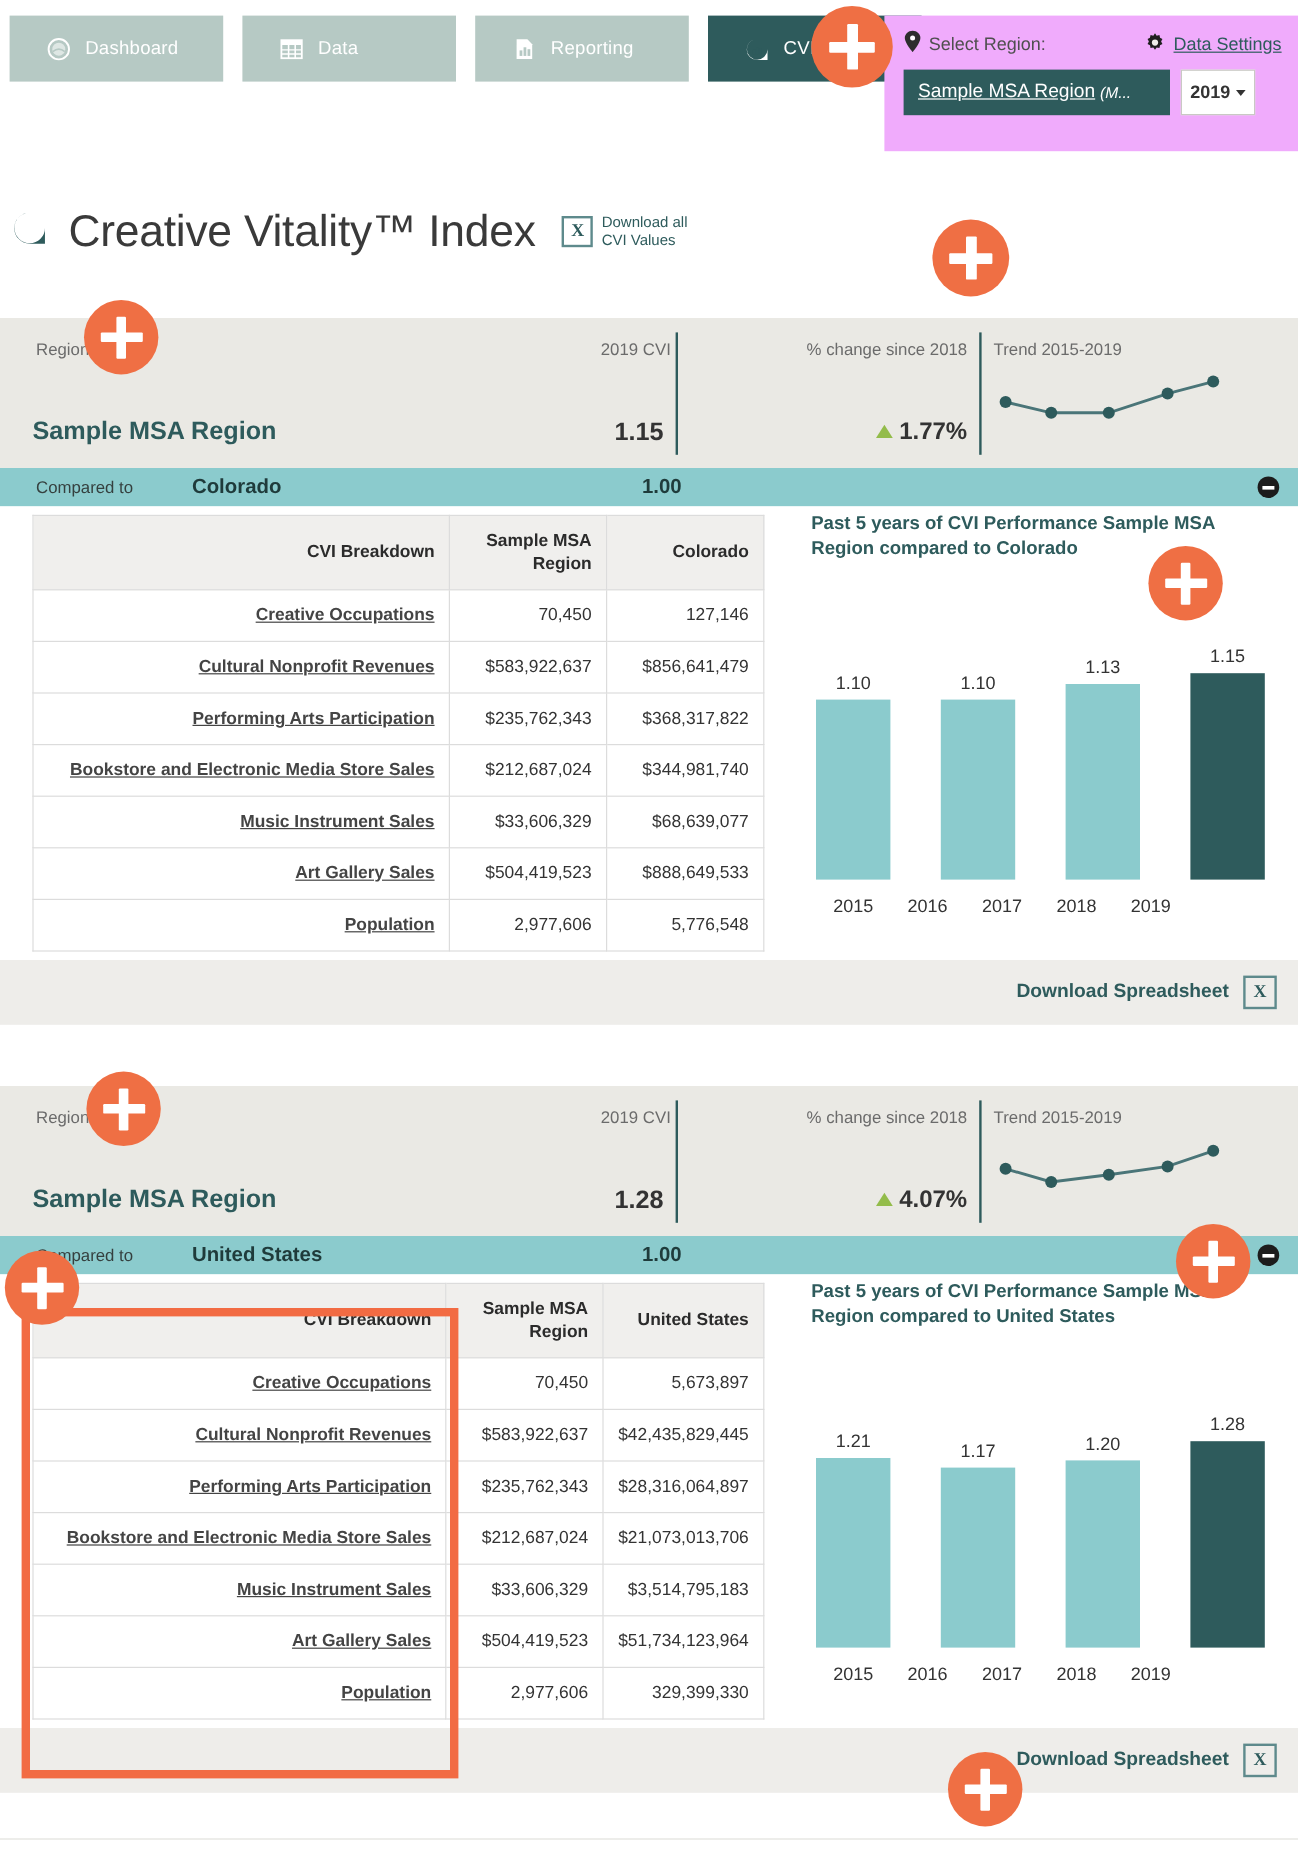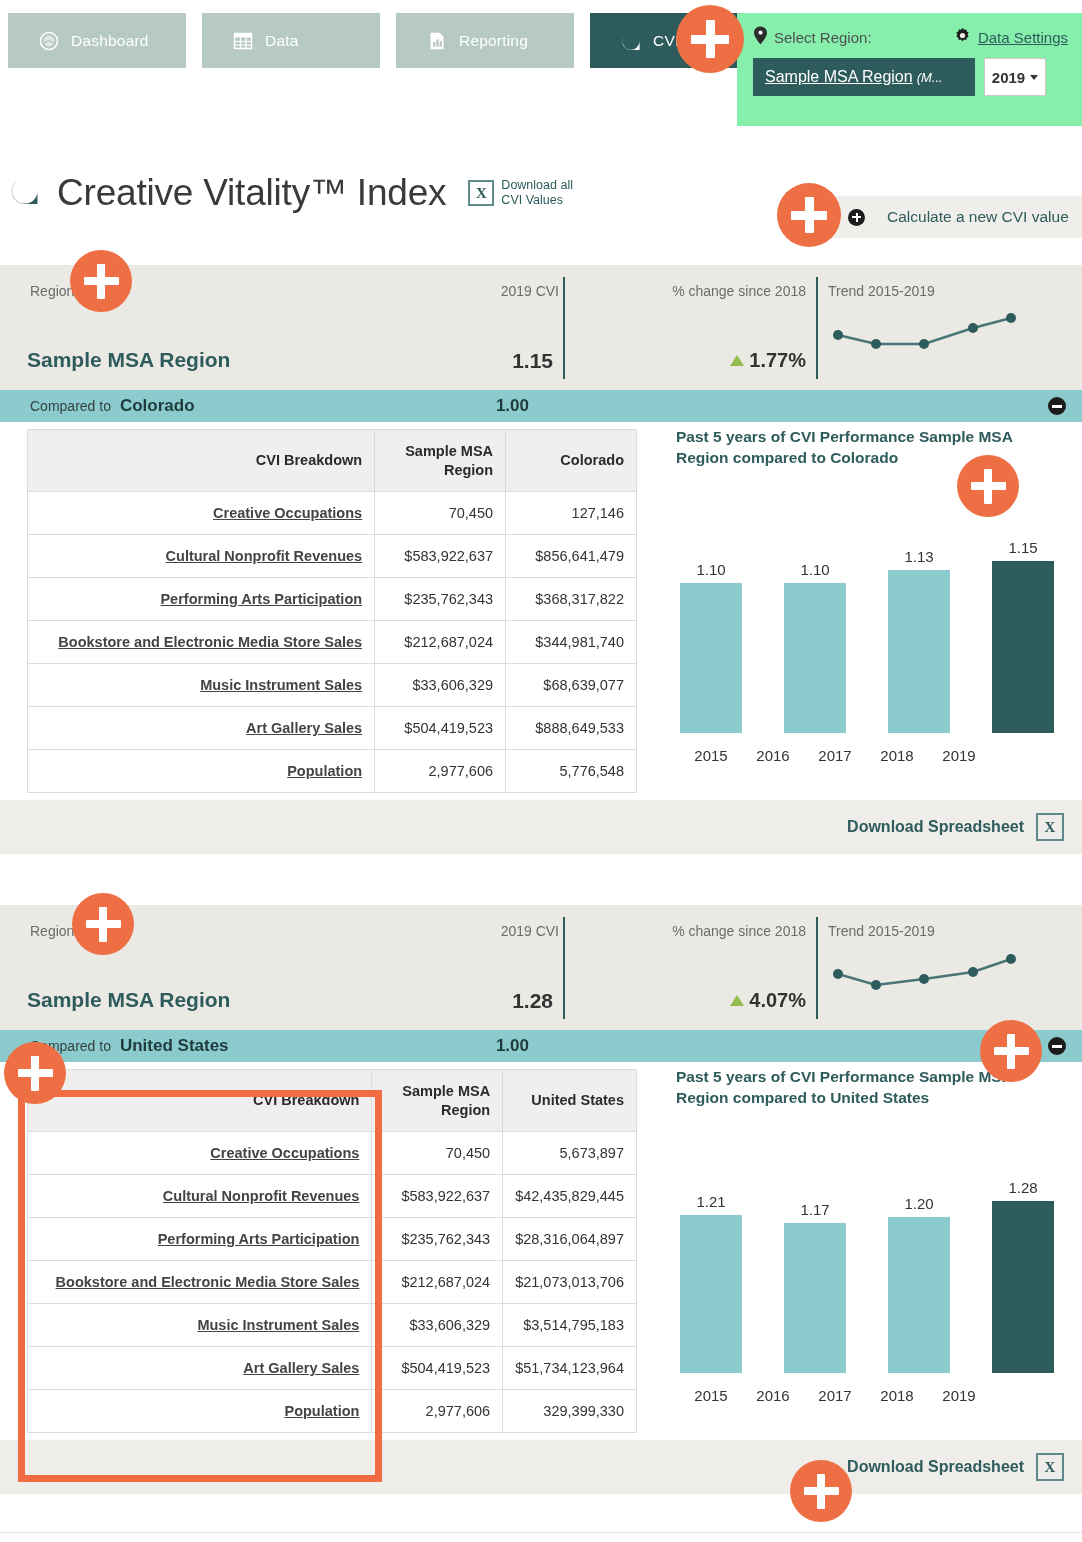--- a/index.html
+++ b/index.html
@@ -46,21 +46,21 @@
   .nav-tab.active { background: #2e5b5c; }
   .nav-tab .tab-ico { width: 20px; height: 20px; flex: 0 0 20px; position: relative; }
   .nav-label { white-space: nowrap; }
 
   
   .region-panel {
     position: absolute;
     top: 13px; left: 737px;
     width: 345px;
     height: 113px;
-    background: #86efac;
+    background: #f0abfc;
     padding: 11px 14px 0 16px;
   }
   .region-row1 {
     display: flex;
     align-items: center;
     height: 26px;
     gap: 6px;
   }
   .region-lbl {
     font-size: 15px;
@@ -228,24 +228,25 @@
   }
   .spark { position: absolute; left: 828px; top: 38px; }
 
   .cmp-bar {
     position: relative;
     height: 32px;
     background: #8bcbcd;
     display: flex;
     align-items: center;
     padding-left: 30px;
+    gap: 40px;
   }
   .cmp-lbl { font-size: 14px; color: #35403f; }
   .cmp-name { font-size: 17px; font-weight: bold; color: #1f3b3b; margin-left: 9px; }
-  .cmp-val { position: absolute; left: 436px; width: 93px; text-align: right; font-size: 17px; font-weight: bold; color: #1f3b3b; }
+  .cmp-val { position: absolute; left: 475px; width: 93px; text-align: right; font-size: 17px; font-weight: bold; color: #1f3b3b; }
   .minus-ico {
     position: absolute; right: 16px;
     width: 18px; height: 18px; border-radius: 50%;
     background: #1c1c1c; cursor: pointer;
   }
   .minus-ico::before {
     content: ""; position: absolute; left: 4px; top: 8px; width: 10px; height: 2.5px; background: #fff;
   }
 
   
@@ -437,24 +438,20 @@
     <span class="title-text">Creative Vitality™ Index</span>
     <span class="dl-all">
       <span class="xls-ico">X</span>
       <span class="dl-all-txt">
         <span>Download all</span><br>
         <span>CVI Values</span>
       </span>
     </span>
   </div>
 
-  <div class="calc-btn">
-    <span class="calc-plus-ico"></span>
-    <span class="calc-txt">Calculate a new CVI value</span>
-  </div>
 
   <div class="panel" id="panel-1" style="top:265px;">
 
     <div class="summary">
       <span class="sum-region-lbl">Region</span>
       <span class="sum-cvi-lbl">2019 CVI</span>
       <span class="sum-pct-lbl">% change since 2018</span>
       <span class="sum-trend-lbl">Trend 2015-2019</span>
       <span class="vdiv1"></span>
       <span class="vdiv2"></span>

